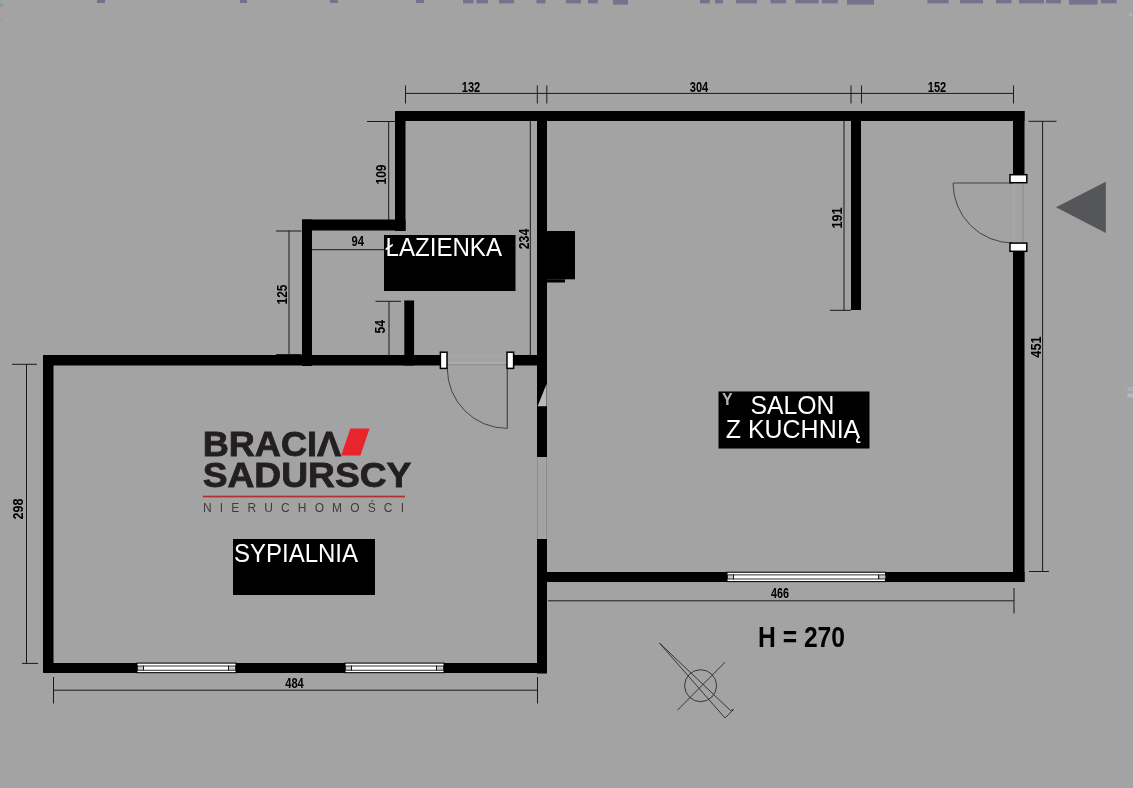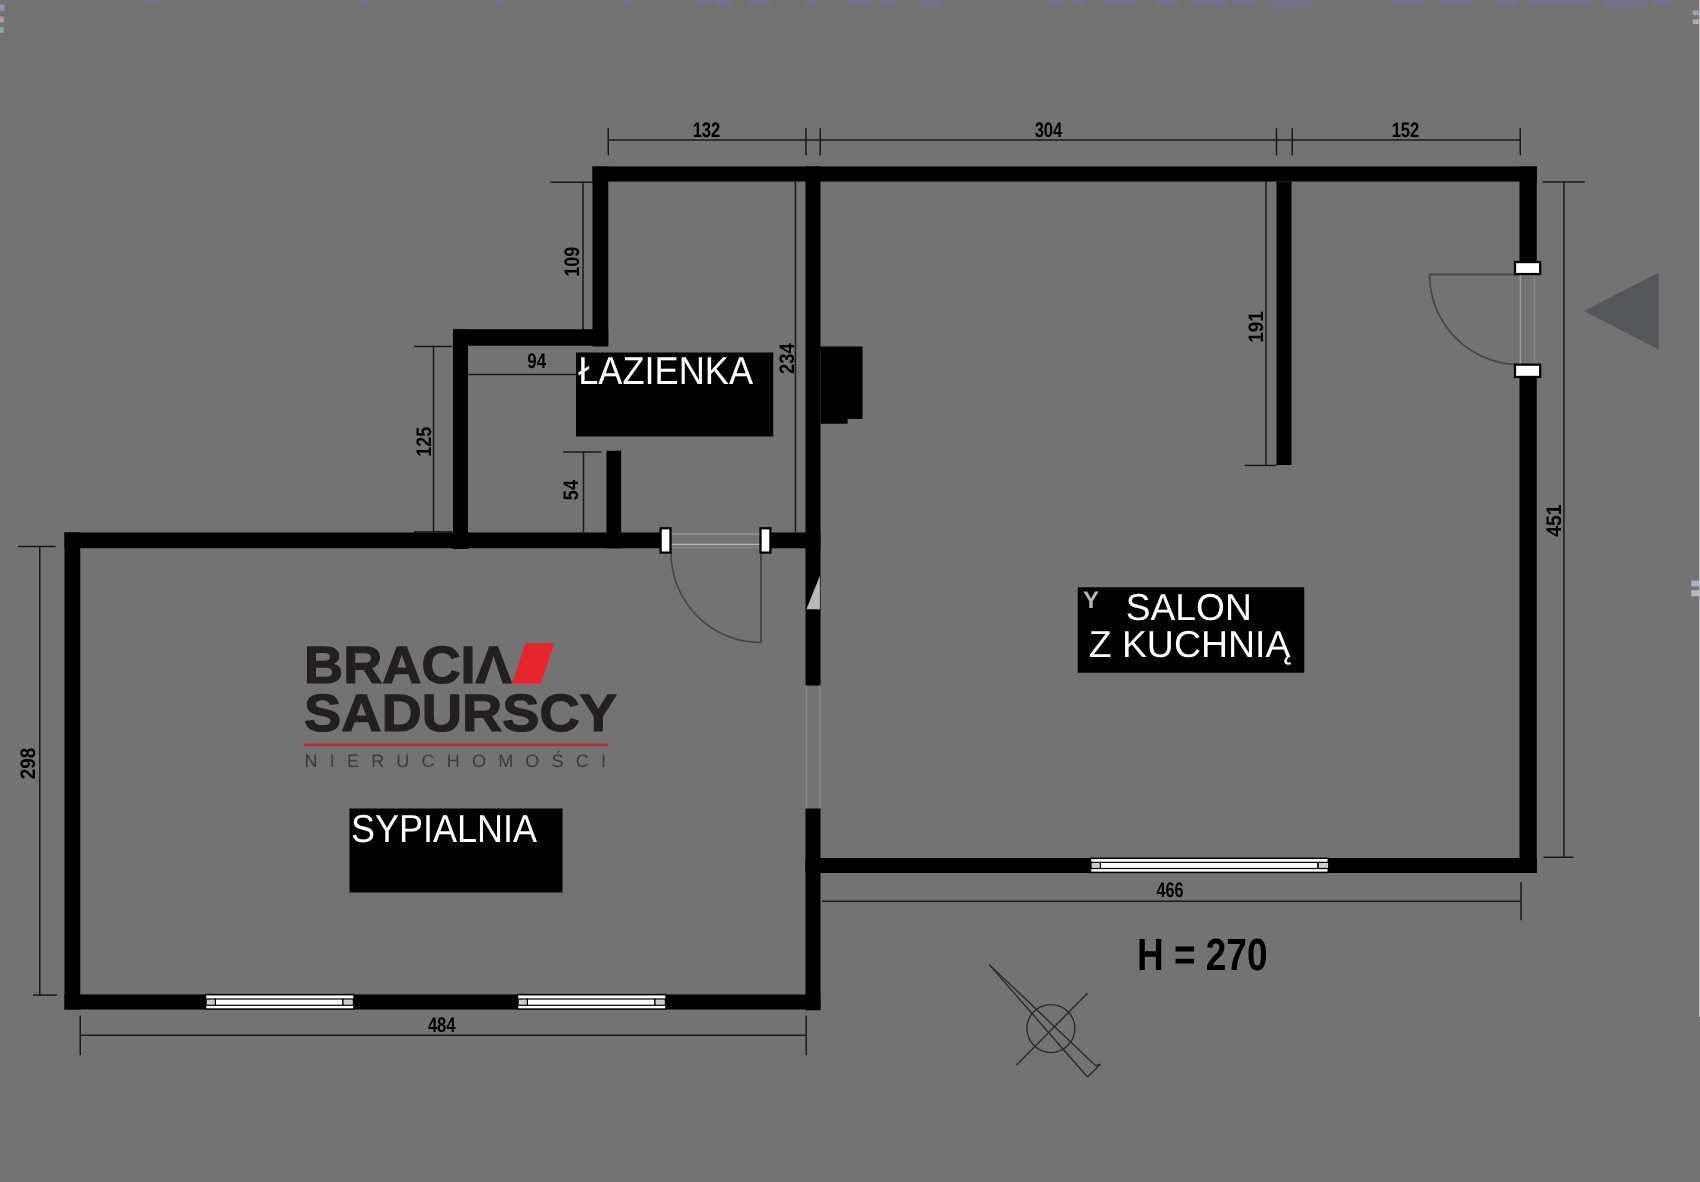--- a/index.html
+++ b/index.html
@@ -1,16 +1,16 @@
 <!DOCTYPE html>
 <html><head>
 <meta charset="utf-8">
 <style>
   html,body{margin:0;padding:0;background:#fff;}
-  #plan{position:relative;width:1133px;height:788px;background:#737373;overflow:hidden;}
+  #plan{position:relative;width:1133px;height:788px;background:#a3a3a3;overflow:hidden;}
   svg text{font-family:"Liberation Sans",sans-serif;}
 </style>
 </head>
 <body>
 <div id="plan">
 <svg width="1133" height="788" viewBox="0 0 1133 788">
 
 <g fill="#73738c">
 <rect x="97" y="0" width="8" height="3"></rect>
         <rect x="240" y="0" width="7" height="3"></rect>

